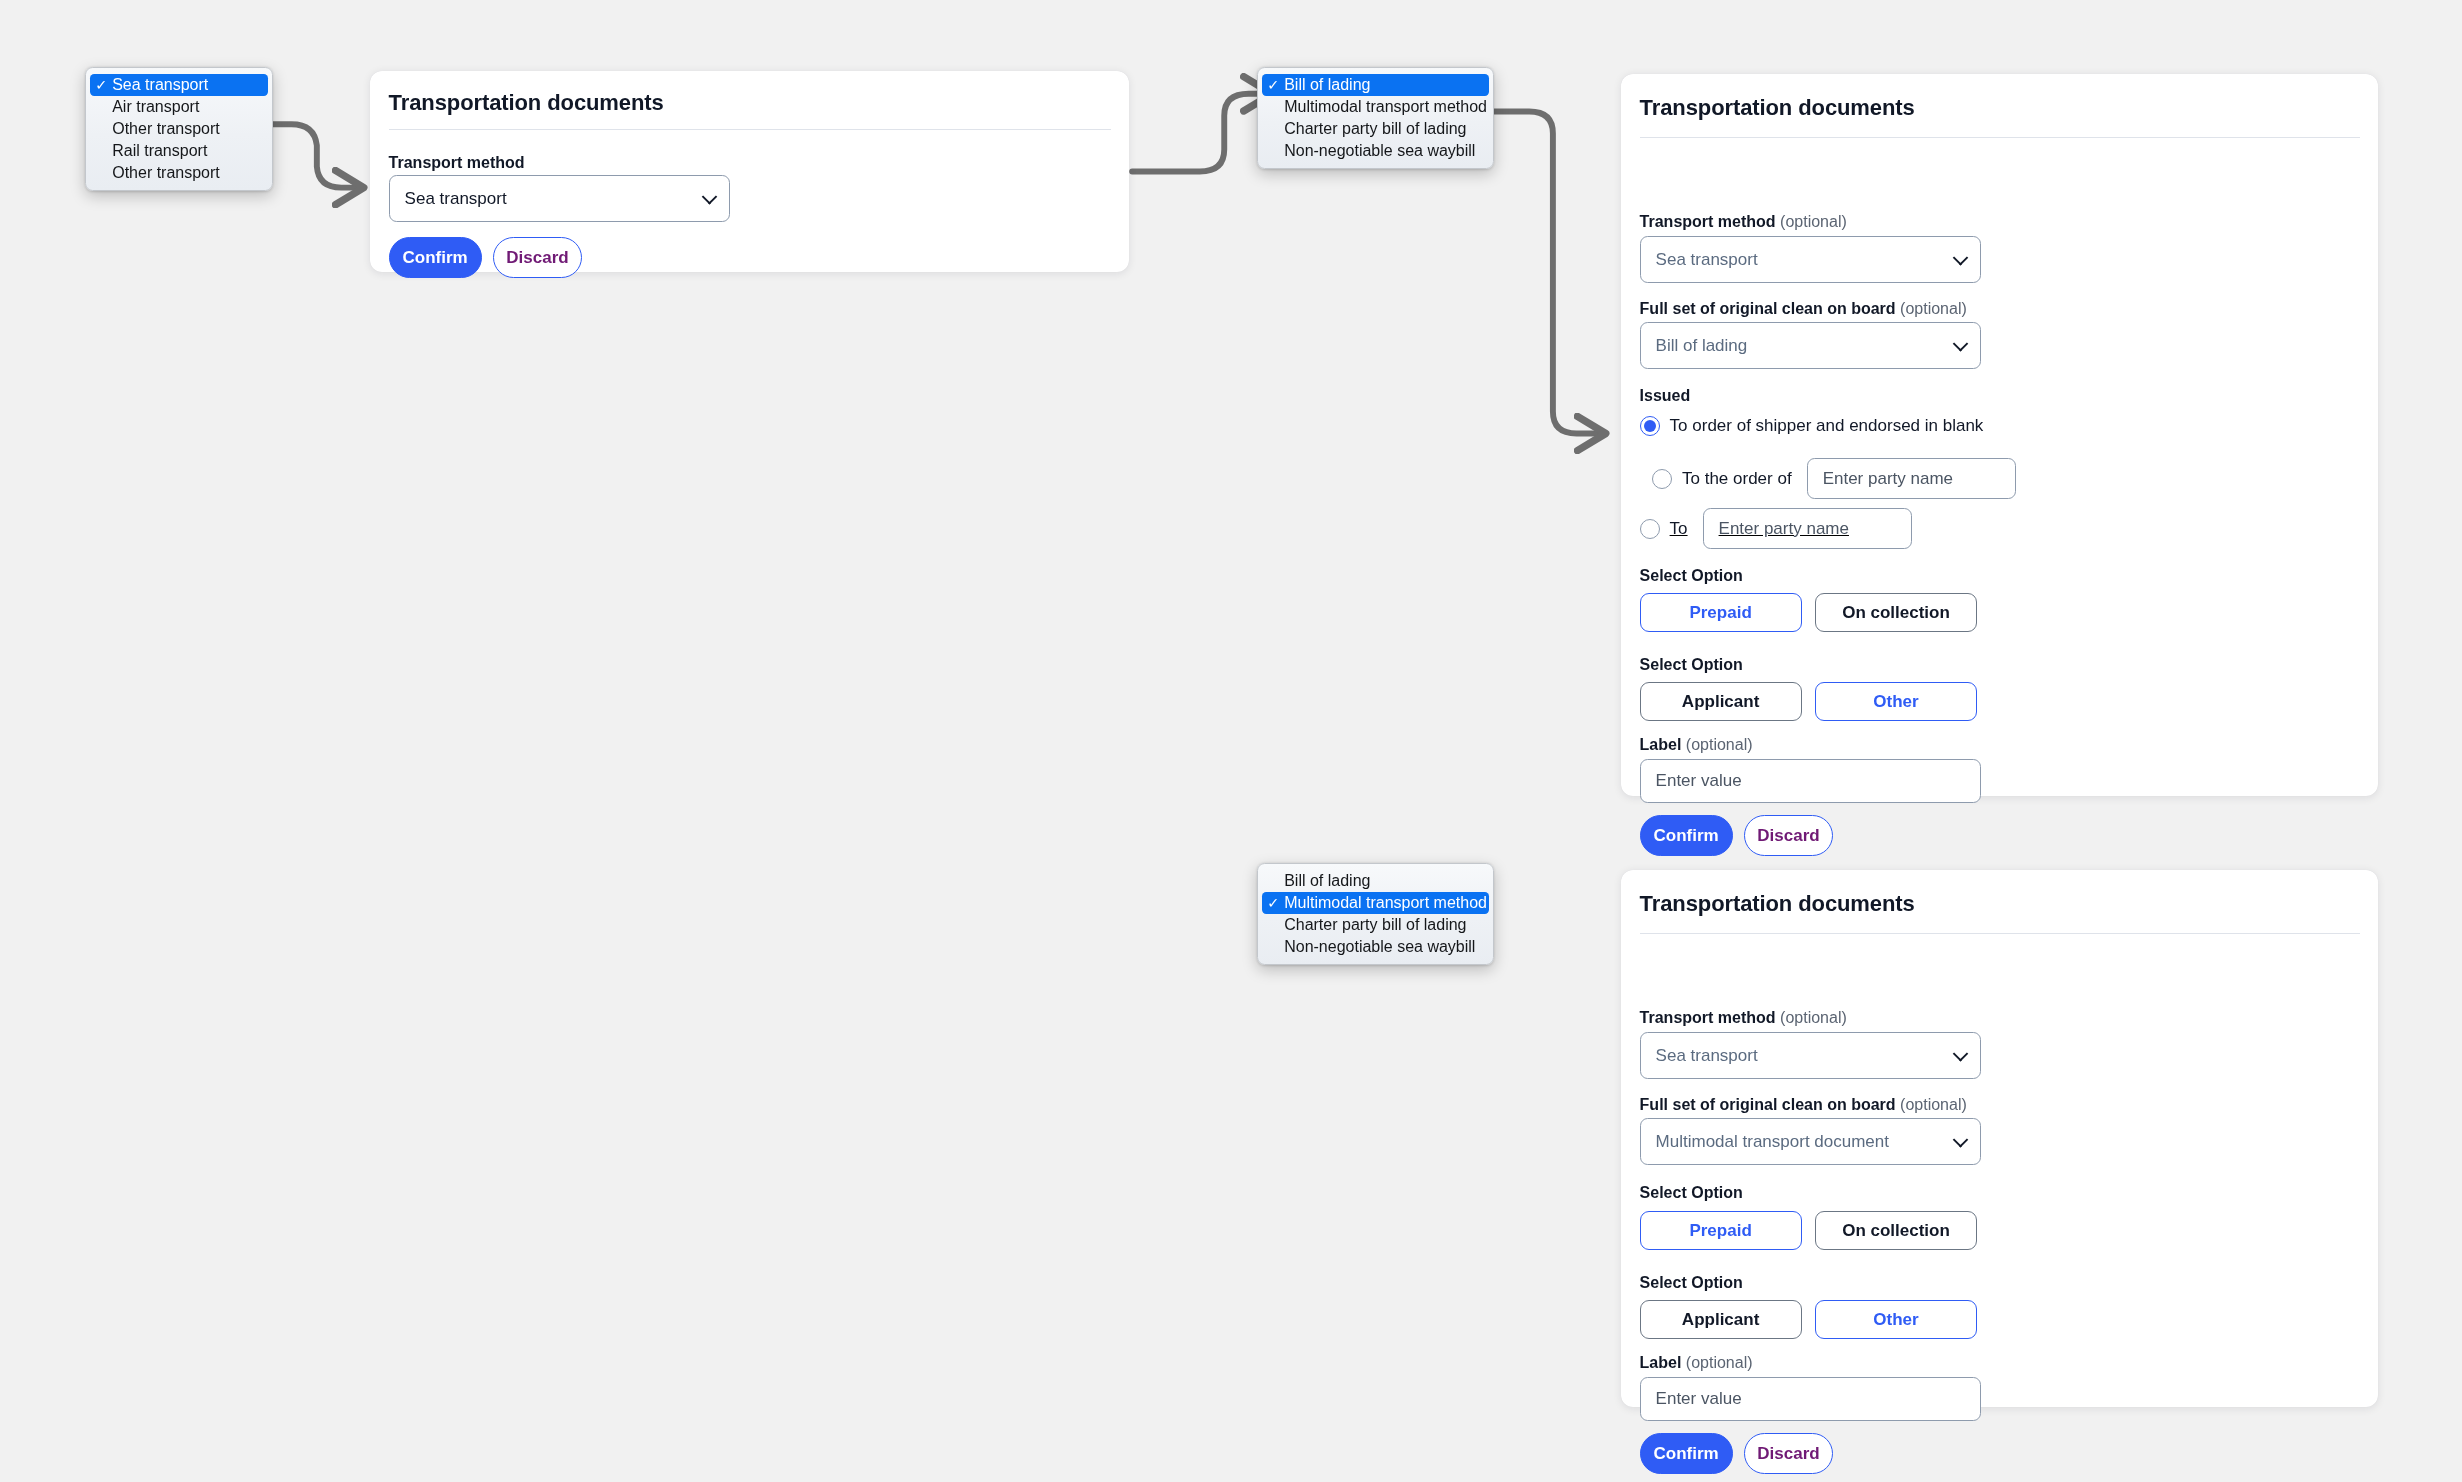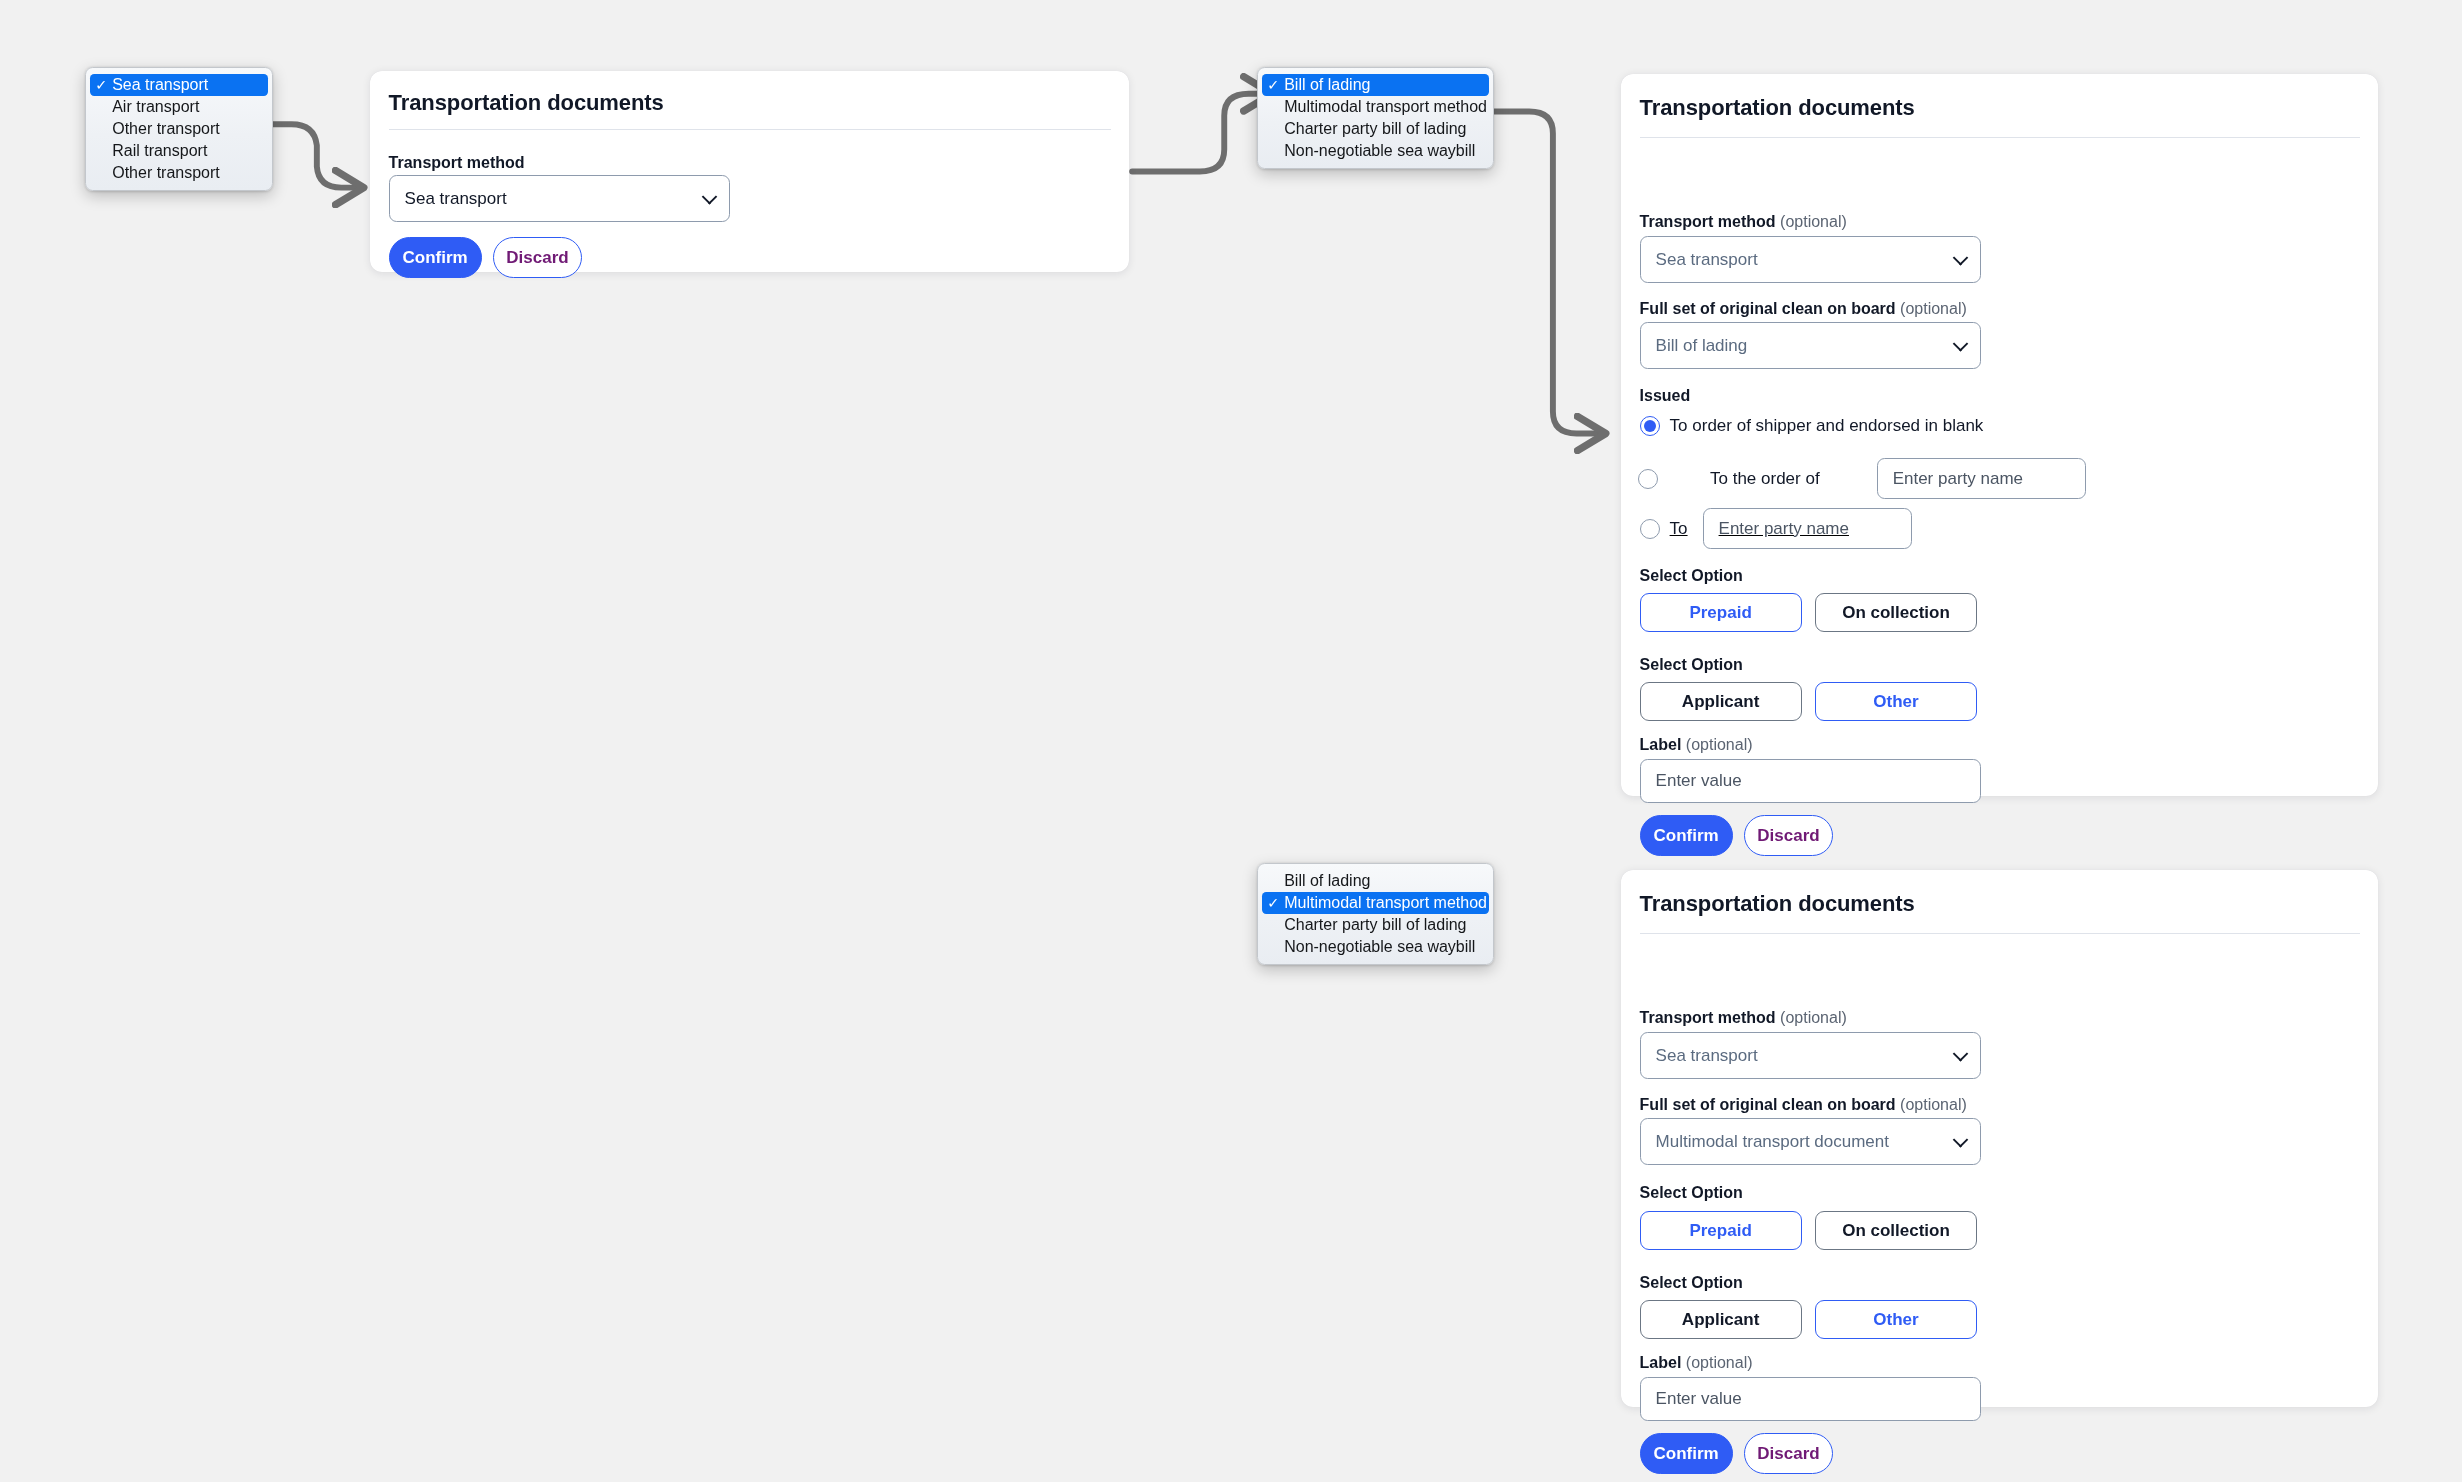--- a/index.html
+++ b/index.html
@@ -219,21 +219,21 @@
       <span class="chev"></span>
     </div>
 
     <div class="field-label" style="position:absolute;left:18.6px;top:313px;">Issued</div>
 
     <div class="radio-row" style="position:absolute;left:18.6px;top:342px;">
       <span class="radio checked"></span>
       <span class="radio-label" style="margin-left:10px;">To order of shipper and endorsed in blank</span>
     </div>
 
-    <div class="radio-row" style="position:absolute;left:17px;top:384px;gap:42px;">
+    <div class="radio-row" style="position:absolute;left:31px;top:384px;">
       <span class="radio"></span>
       <span class="radio-label" style="margin-left:10px;">To the order of</span>
       <span class="textinput" style="margin-left:15px;width:209px;height:41px;">Enter party name</span>
     </div>
 
     <div class="radio-row" style="position:absolute;left:18.6px;top:434px;text-decoration:underline;">
       <span class="radio"></span>
       <span class="radio-label" style="margin-left:10px;">To</span>
       <span class="textinput" style="margin-left:15px;width:209px;height:41px;">Enter party name</span>
     </div>

